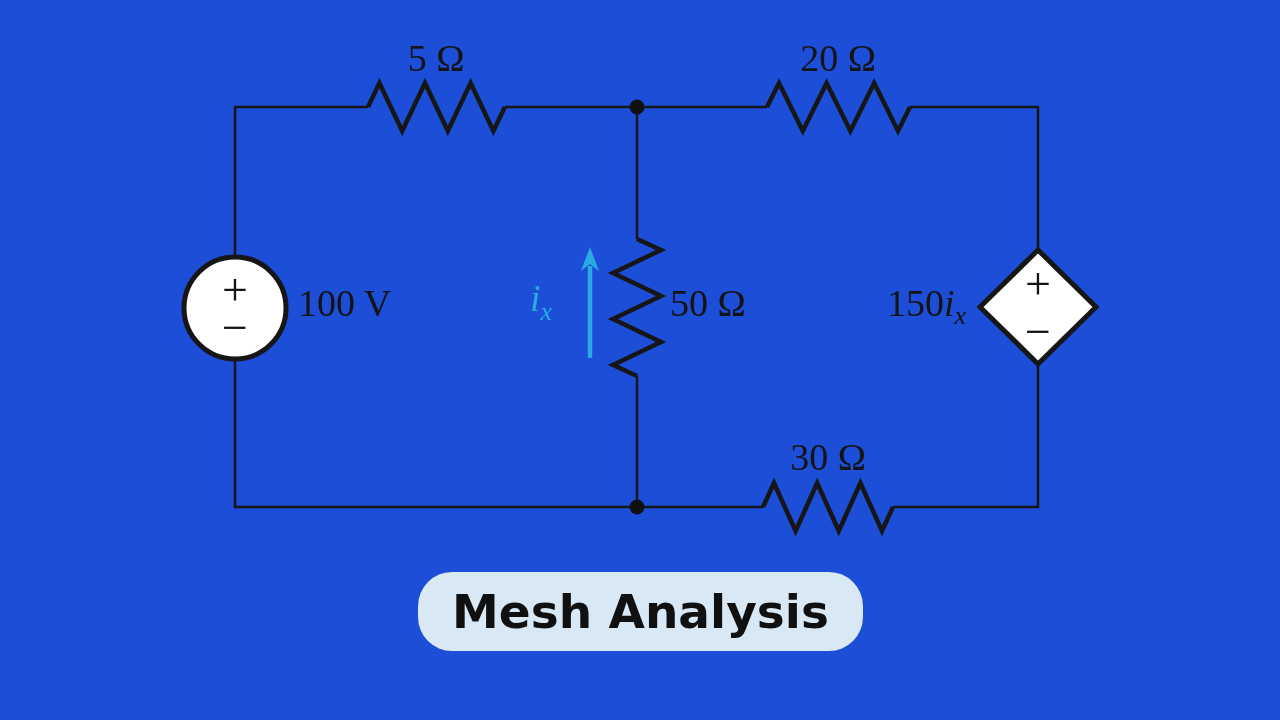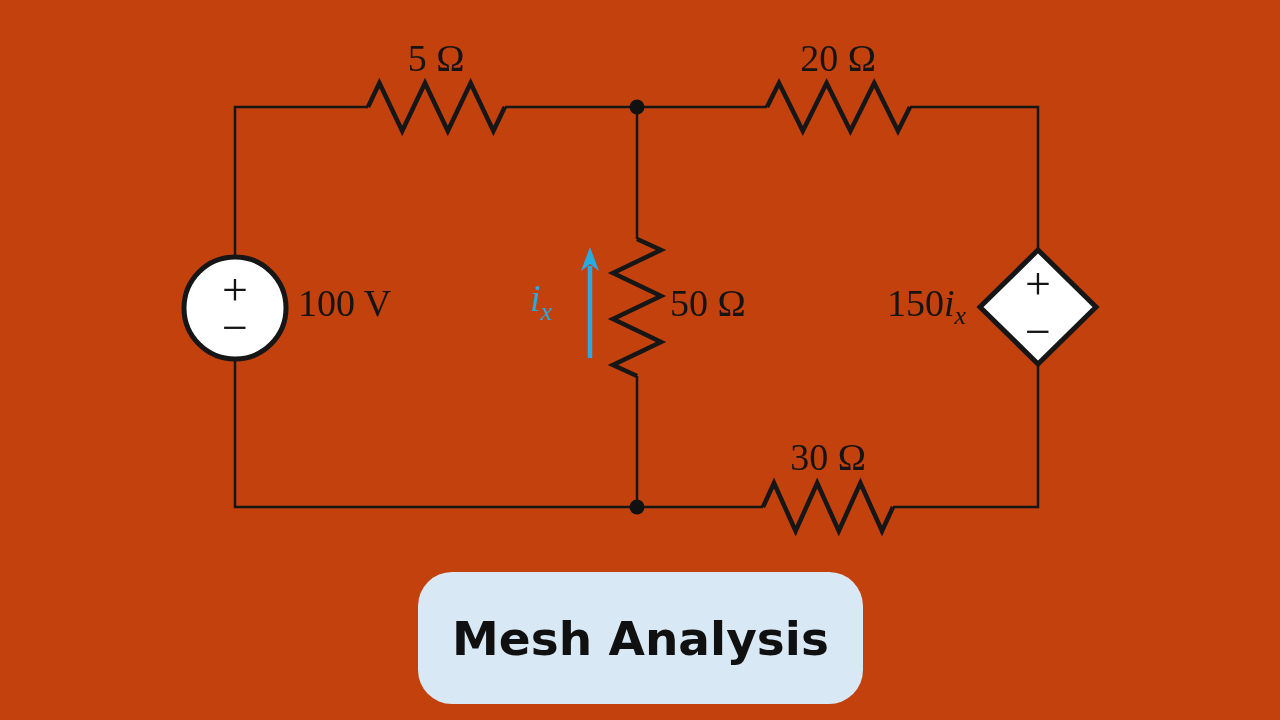--- a/index.html
+++ b/index.html
@@ -2,41 +2,41 @@
 <html><head>
 <meta charset="utf-8">
 <style>
   html, body {
     margin: 0; padding: 0;
     width: 1280px; height: 720px;
     background: #ffffff;
     overflow: hidden;
     font-family: "Liberation Serif", "DejaVu Serif", serif;
   }
-  .stage { position: relative; width: 1280px; height: 720px; background: #c2410c; }
+  .stage { position: relative; width: 1280px; height: 720px; background: #1d4ed8; }
   svg.circuit { position: absolute; left: 0; top: 0; }
   .wire { stroke: #161616; stroke-width: 2.5; fill: none; }
   .zigzag { stroke: #161616; stroke-width: 4.5; fill: none; stroke-linejoin: miter; stroke-linecap: butt; }
   .source-shape { stroke: #161616; stroke-width: 5; fill: #ffffff; }
   .node-dot { fill: #111111; }
   .lbl {
     font-family: "Liberation Serif", "DejaVu Serif", serif;
     font-size: 38px; fill: #141414;
   }
   .lbl-sub { font-size: 26px; }
   .polarity {
     font-family: "Liberation Serif", "DejaVu Serif", serif;
     font-size: 46px; fill: #141414;
   }
   .current { stroke: #29abe2; stroke-width: 4.5; fill: none; }
   .current-head { fill: #29abe2; stroke: none; }
   .current-lbl { fill: #29abe2; }
   .title-badge {
     position: absolute;
-    left: 418px; top: 572px; width: 445px; height: 132px;
+    left: 418px; top: 572px; width: 445px; height: 79px;
     background: #d9e8f5;
     border-radius: 34px;
     display: flex; align-items: center; justify-content: center;
   }
   .title-badge span {
     font-family: "DejaVu Sans", "Liberation Sans", sans-serif;
     font-weight: bold;
     font-size: 47px;
     letter-spacing: 0px;
     color: #101010;

